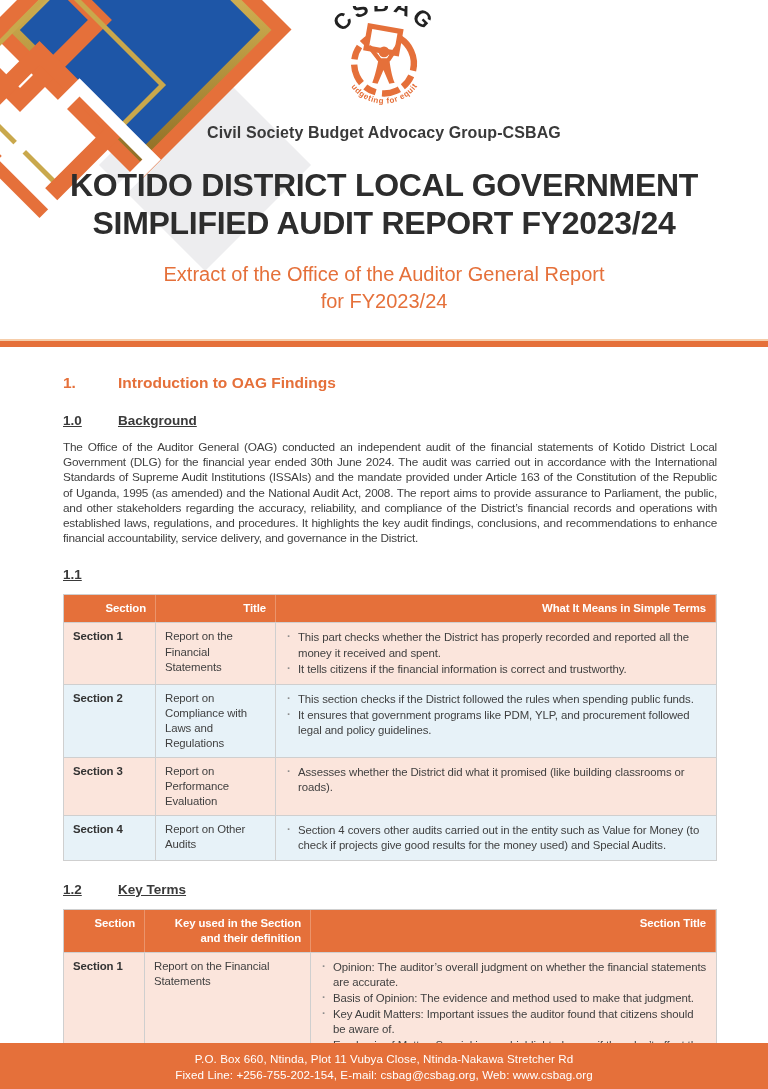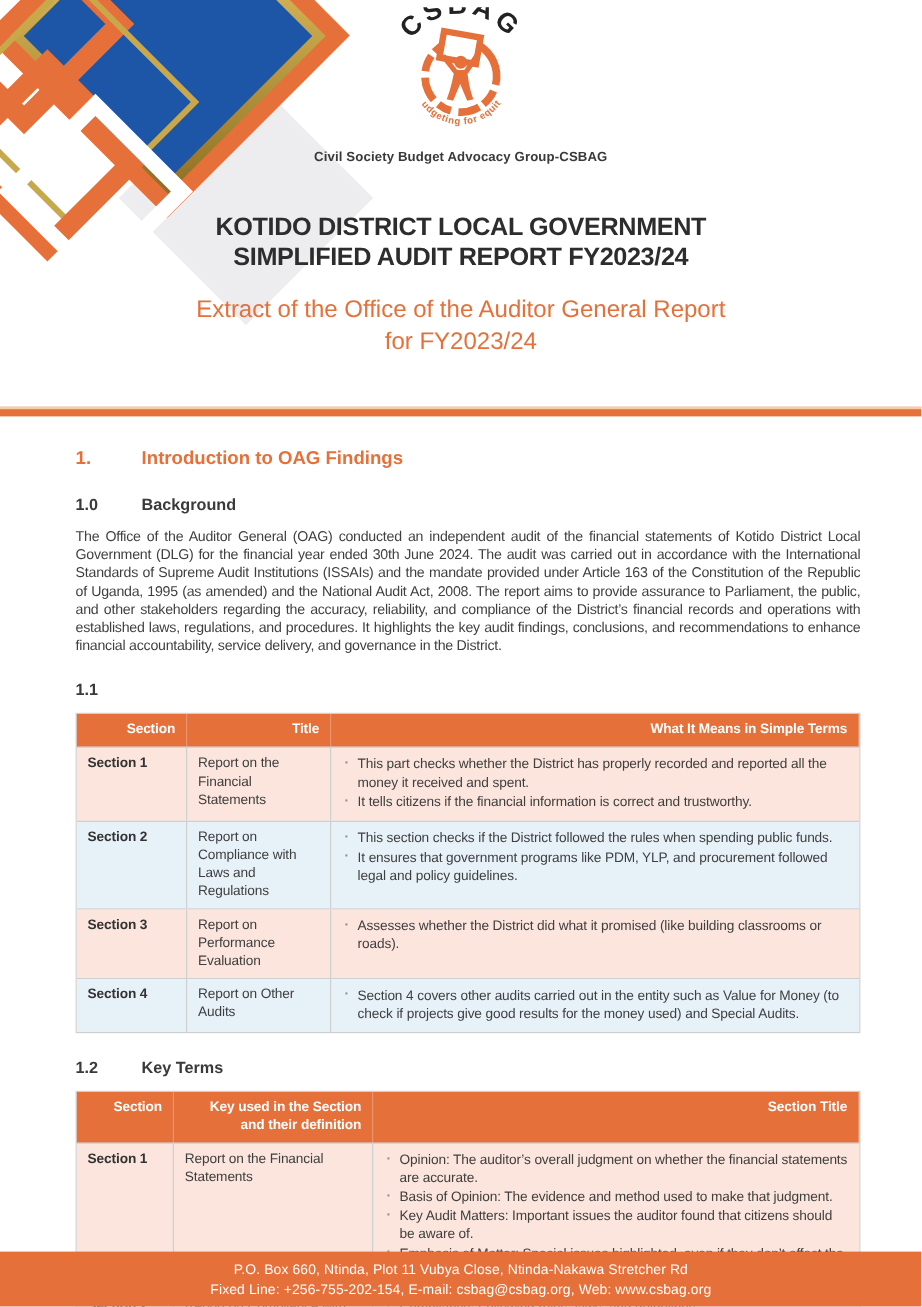--- a/index.html
+++ b/index.html
@@ -26,32 +26,32 @@
   .dia.orange-band{left:32px;top:-78px;width:215px;height:215px;background:var(--accent-orange);}
   .dia.gold-band{left:47px;top:-63px;width:186px;height:186px;background:linear-gradient(135deg,#EBD27E 0%,#C9A84C 45%,#8F6E25 100%);}
   .dia.blue{left:55px;top:-55px;width:170px;height:170px;background:var(--brand-blue);}
   .dia.orange-out-a{left:-45px;top:-45px;width:130px;height:130px;border:17px solid var(--accent-orange);}
   .dia.gold-out{left:-15px;top:10px;width:150px;height:150px;border:5px solid var(--gold);}
   .dia.orange-out-b{left:-23px;top:67px;width:125px;height:125px;border:17px solid var(--accent-orange);}
   .dia.white-out{left:22px;top:102px;width:115px;height:115px;border:13px solid #fff;}
   
   .header{position:absolute;left:0;top:6px;width:768px;text-align:center;}
   .logo-wrap{display:inline-block;}
-  .org-name{font-size:11px;font-weight:700;color:#3A3A3A;margin-top:2px;letter-spacing:.1px;}
-  .title{margin-top:40px;font-size:21px;line-height:1.2;font-weight:700;color:var(--title-dark);letter-spacing:-.3px;}
+  .org-name{font-size:16px;font-weight:700;color:#3A3A3A;margin-top:2px;letter-spacing:.1px;}
+  .title{margin-top:24px;font-size:32px;line-height:1.2;font-weight:700;color:var(--title-dark);letter-spacing:-.3px;}
   .subtitle{margin-top:18px;font-size:20px;line-height:1.35;font-weight:400;color:var(--accent-orange);}
   
   .divider{position:absolute;left:0;top:339px;width:768px;height:8px;background:var(--accent-orange);border-top:2px solid #F6CDA9;}
   
   .content{position:absolute;left:63px;top:362px;width:654px;}
   .hrow{display:flex;align-items:baseline;}
   .hnum{flex:0 0 55px;font-weight:700;}
   .htext{font-weight:700;}
   .sec-head{margin-top:12px;font-size:15.5px;color:var(--accent-orange);}
-  .sub-head{margin-top:21px;font-size:13.5px;color:#3A3A3A;}
+  .sub-head{margin-top:21px;font-size:13.5px;color:#3A3A3A;text-decoration:underline;}
   .para{margin-top:12px;font-size:11.8px;line-height:15.2px;letter-spacing:-.2px;text-align:justify;color:var(--body-text);}
   
   .table{margin-top:12px;border:1px solid var(--table-border);font-size:11.4px;line-height:1.32;letter-spacing:-.1px;}
   .trow{display:grid;border-bottom:1px solid var(--table-border);}
   .trow:last-child{border-bottom:none;}
   .t1 .trow{grid-template-columns:92px 120px 1fr;}
   .t2 .trow{grid-template-columns:81px 166px 1fr;}
   .cell{padding:6px 9px;border-right:1px solid var(--table-border);}
   .cell:last-child{border-right:none;}
   .thead{background:var(--accent-orange);color:#fff;font-weight:700;}

